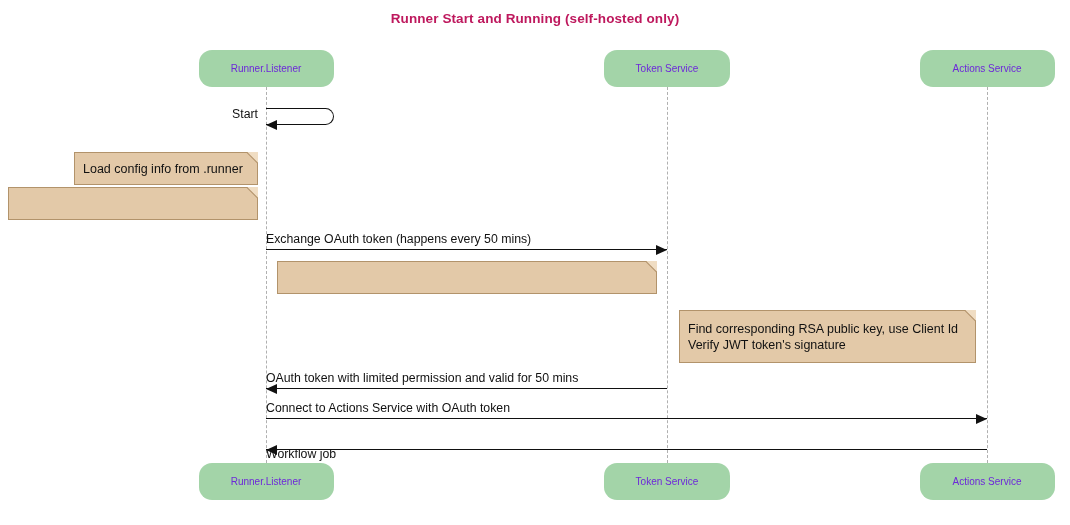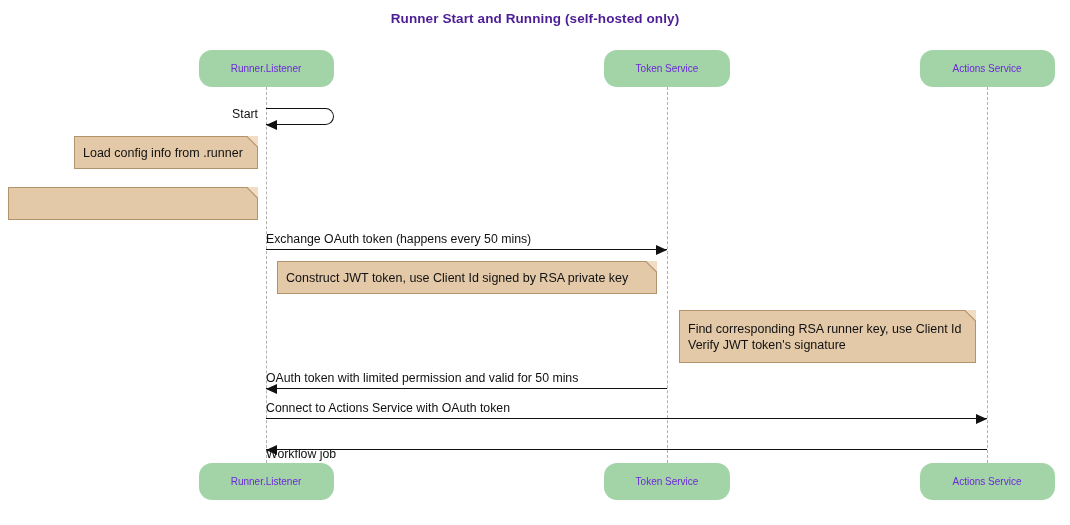--- a/index.html
+++ b/index.html
@@ -16,21 +16,21 @@
     overflow: hidden;
   }
   #diagram-title {
     position: absolute;
     top: 11px;
     left: 0;
     width: 1070px;
     text-align: center;
     font-size: 13.5px;
     font-weight: bold;
-    color: #4c1d95;
+    color: #be185d;
     letter-spacing: 0.1px;
   }
   
   .lifeline {
     position: absolute;
     width: 0;
     border-left: 1px dashed #b0b0b0;
   }
   
   .participant {
@@ -152,38 +152,37 @@
       <div class="arrowhead right" style="top: 413.5px; left: 976px;"></div>
       <div class="msg-label" style="left: 266px; width: 721px; top: 401px;">Connect to Actions Service with OAuth token</div>
       <div class="msg-line" style="left: 266px; top: 449px; width: 721px;"></div>
       <div class="arrowhead left" style="top: 444.5px; left: 266px;"></div>
       <div class="msg-label" style="left: 266px; width: 721px; top: 447px;">Workflow job</div>
       <div class="selfloop" style="left: 266px; top: 108px; width: 68px; height: 17px;"></div>
       <div class="arrowhead left" style="left: 266px; top: 119.5px;"></div>
       <div class="selfloop-label" style="left: 156px; width: 102px; top: 107px;">Start</div>
     </div>
   <div id="notes-layer">
-      <div class="note" style="left: 74px; top: 136px; width: 184px; height: 33px;">
+      <div class="note" style="left: 74px; top: 152px; width: 184px; height: 33px;">
         <div class="fold"></div>
         <div class="fold-edge"></div>
         <span class="note-text">Load config info from .runner</span>
       </div>
       <div class="note" style="left: 8px; top: 187px; width: 250px; height: 33px;">
         <div class="fold"></div>
         <div class="fold-edge"></div>
       </div>
       <div class="note" style="left: 277px; top: 261px; width: 380px; height: 33px;">
         <div class="fold"></div>
         <div class="fold-edge"></div>
-        <span class="note-text">Construct JWT token, use Client Id signed by RSA private key</span>
       </div>
       <div class="note" style="left: 679px; top: 310px; width: 297px; height: 53px;">
         <div class="fold"></div>
         <div class="fold-edge"></div>
-        <span class="note-text">Find corresponding RSA runner key, use Client Id
+        <span class="note-text">Find corresponding RSA public key, use Client Id
 Verify JWT token's signature</span>
       </div>
     </div>
   <div id="participants-layer">
       <div class="participant" style="left: 198.5px; top: 50px; width: 135px; height: 37px;">Runner.Listener</div>
       <div class="participant" style="left: 198.5px; top: 463px; width: 135px; height: 37px;">Runner.Listener</div>
       <div class="participant" style="left: 604px; top: 50px; width: 126px; height: 37px;">Token Service</div>
       <div class="participant" style="left: 604px; top: 463px; width: 126px; height: 37px;">Token Service</div>
       <div class="participant" style="left: 919.5px; top: 50px; width: 135px; height: 37px;">Actions Service</div>
       <div class="participant" style="left: 919.5px; top: 463px; width: 135px; height: 37px;">Actions Service</div>

